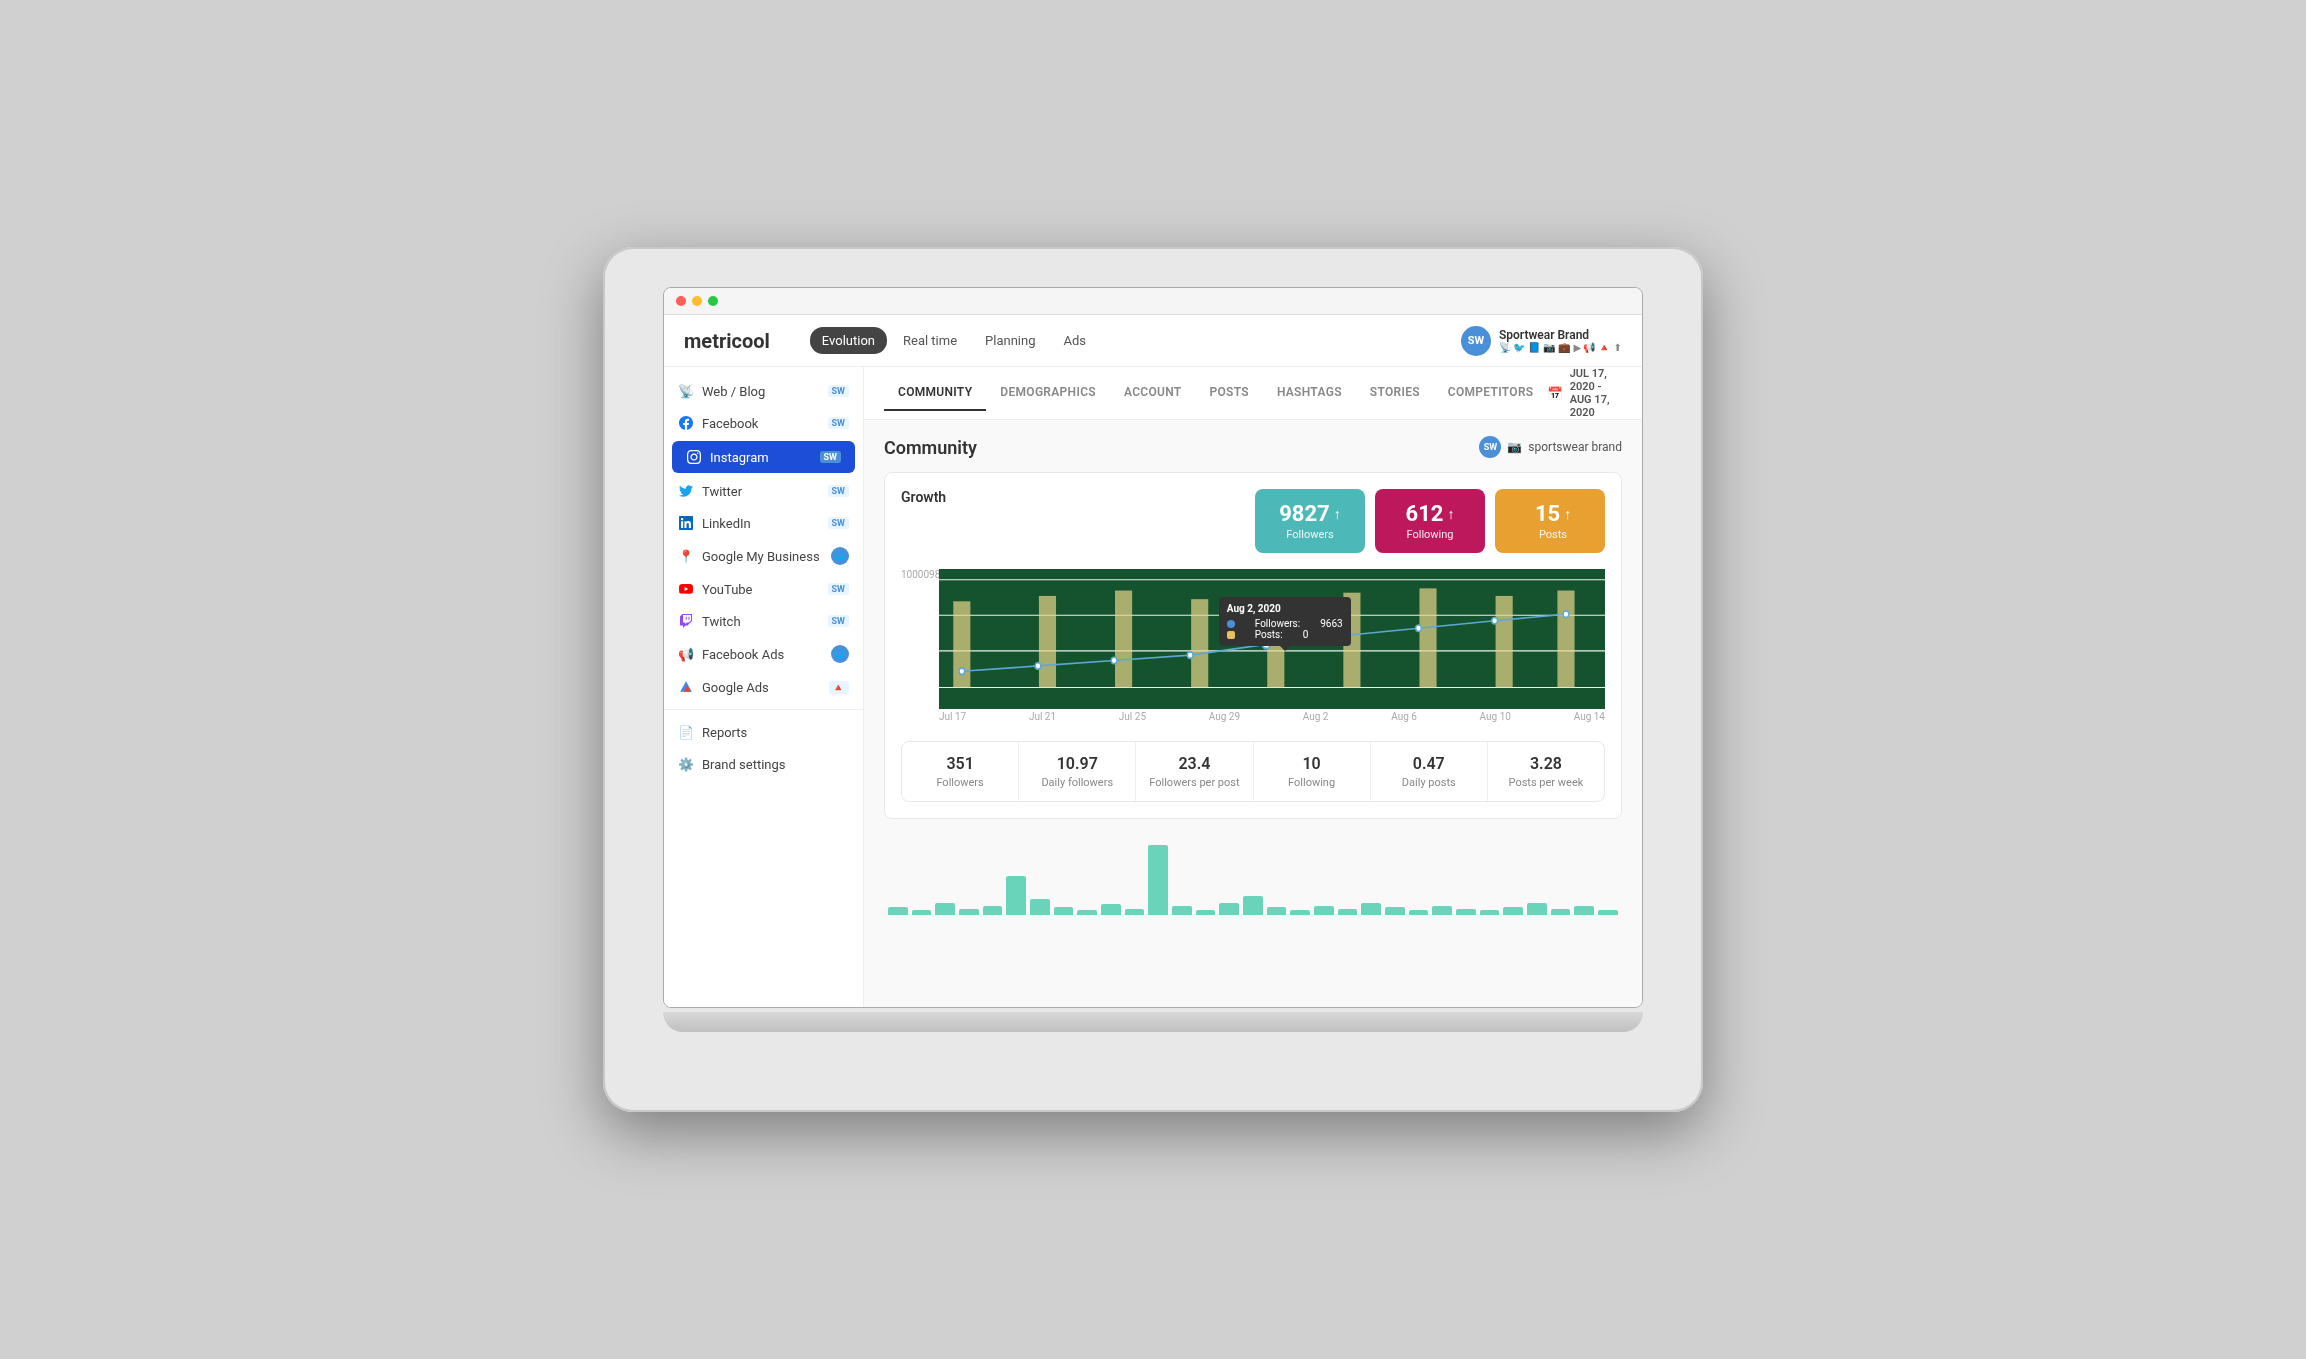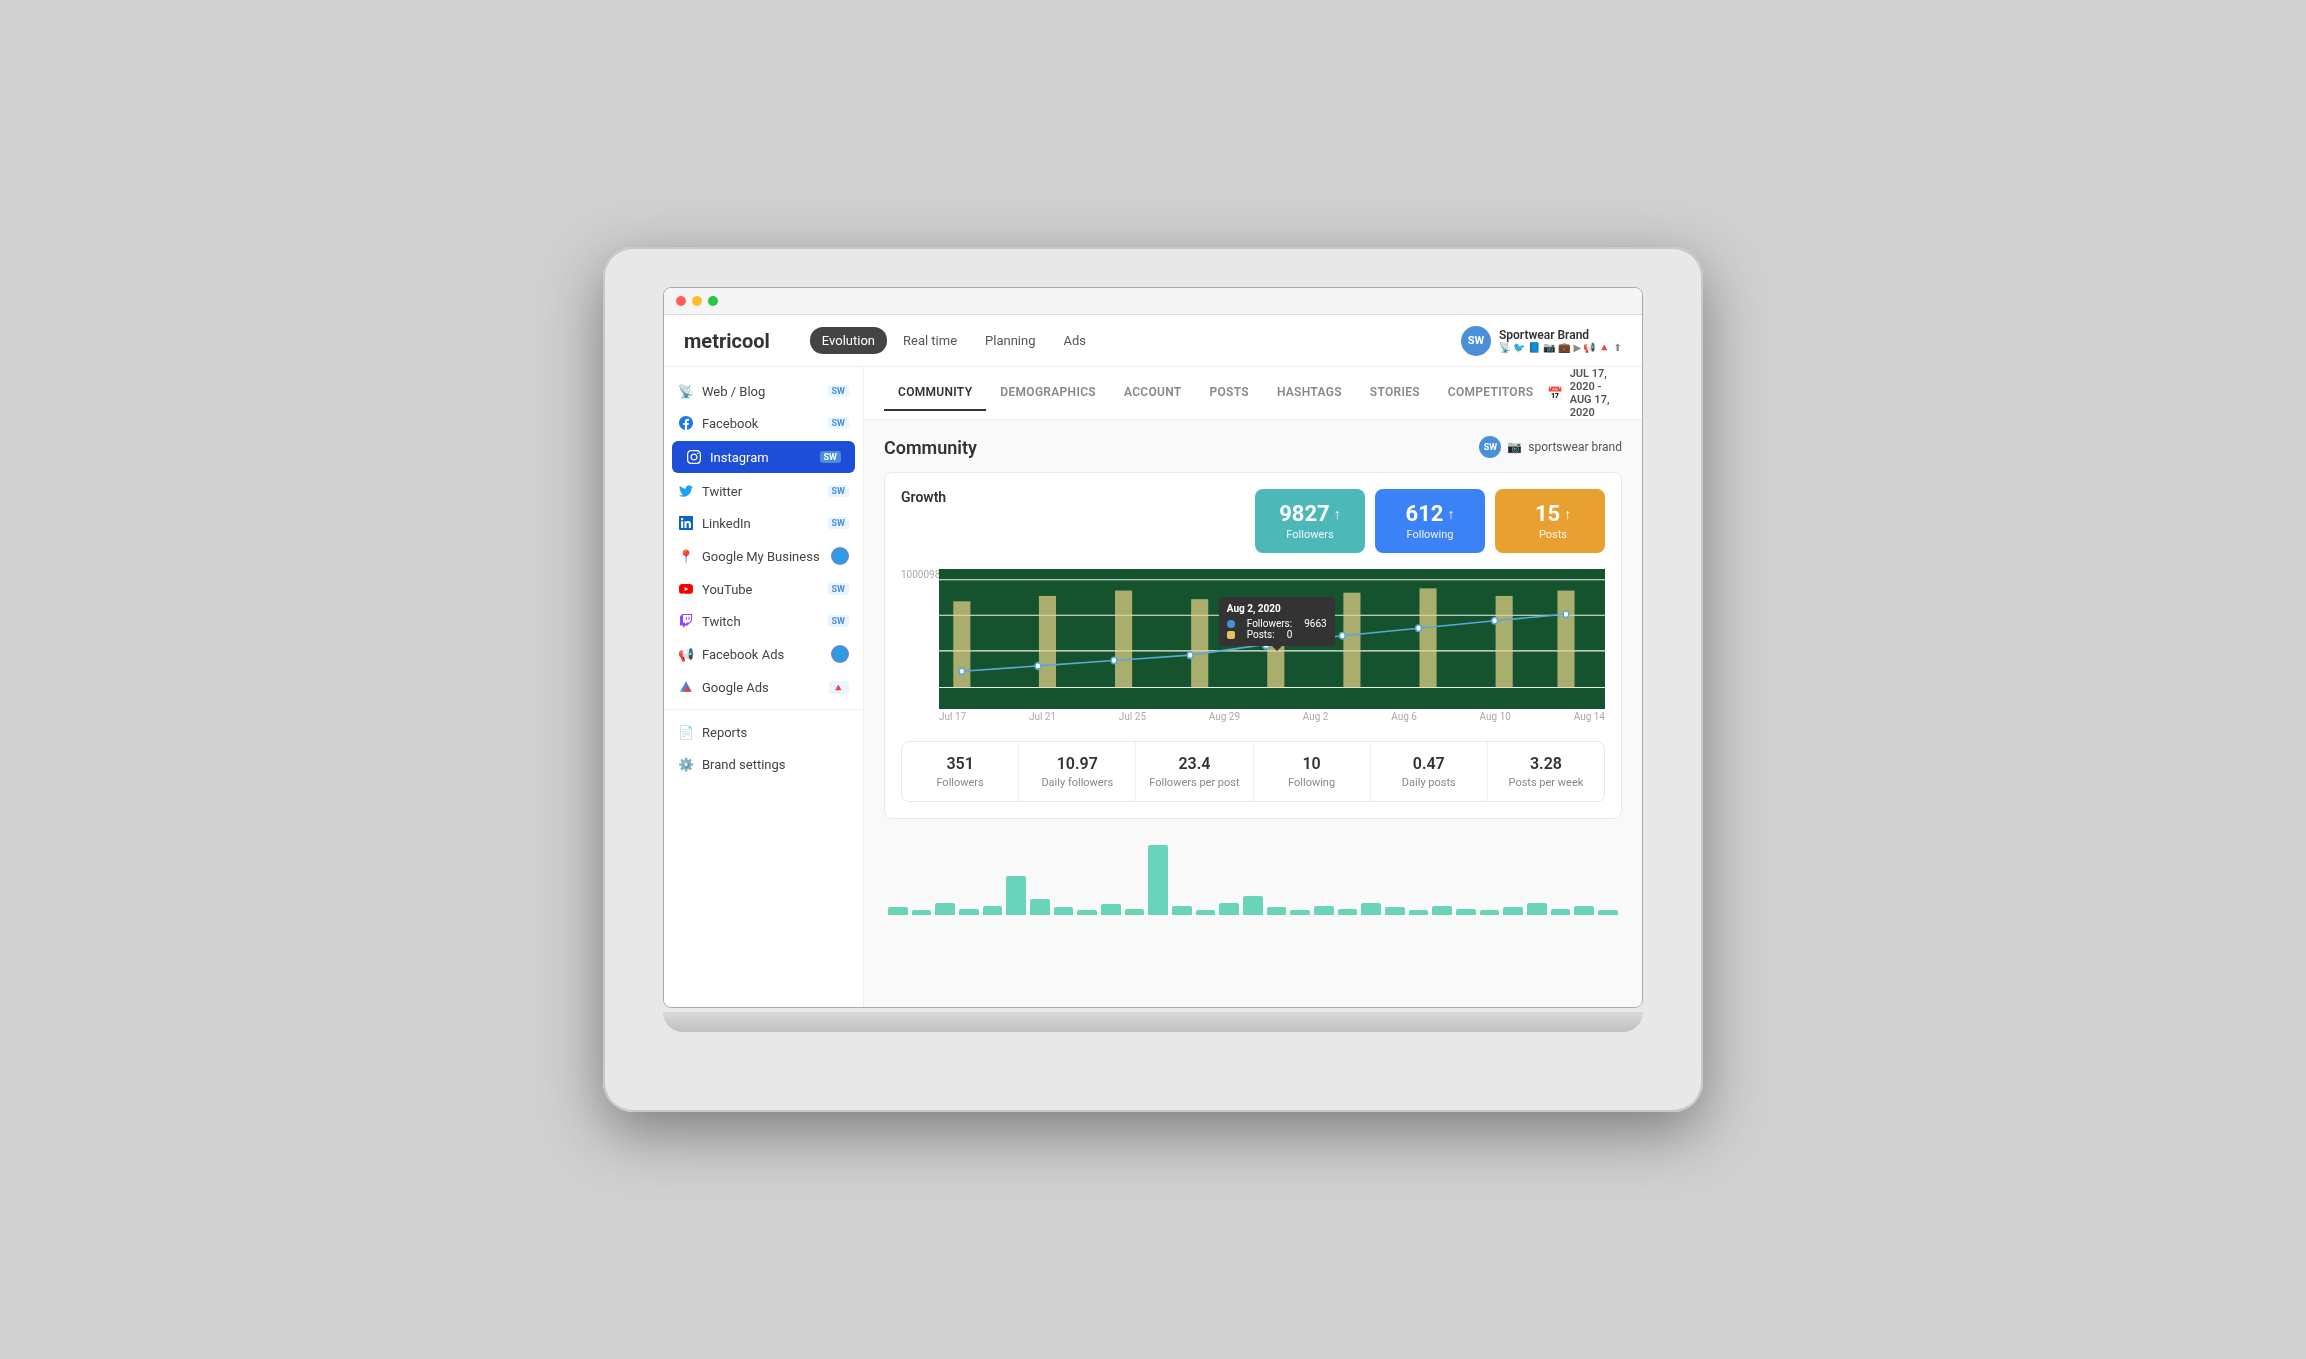--- a/index.html
+++ b/index.html
@@ -218,21 +218,21 @@
       justify-content: flex-end;
     }
     .stat-box {
       border-radius: 8px;
       padding: 12px 20px;
       text-align: center;
       min-width: 110px;
       color: #fff;
     }
     .stat-box-teal { background: #4db8b8; }
-    .stat-box-mint { background: #3b82f6; }
+    .stat-box-mint { background: #be185d; }
     .stat-box-orange { background: #e8a030; padding-left: 26px; }
     .stat-box-value {
       font-size: 22px;
       font-weight: 700;
       display: flex;
       align-items: center;
       justify-content: center;
       gap: 4px;
     }
     .stat-box-label { font-size: 11px; opacity: 0.9; margin-top: 2px; }
@@ -292,21 +292,21 @@
     .chart-tooltip::after {
       content: '';
       position: absolute;
       bottom: -5px;
       left: 50%;
       transform: translateX(-50%);
       border: 5px solid transparent;
       border-bottom: none;
       border-top-color: #333;
     }
-    .tooltip-row { display: flex; align-items: center; gap: 12px; }
+    .tooltip-row { display: flex; align-items: center; gap: 20px; }
     .tooltip-dot-blue { width: 8px; height: 8px; background: #4a90d9; border-radius: 50%; }
     .tooltip-dot-orange { width: 8px; height: 8px; background: #e8c060; border-radius: 2px; }
 
     
     .bottom-stats {
       display: flex;
       gap: 0;
       border: 1px solid #e8e8e8;
       border-radius: 8px;
       overflow: hidden;

